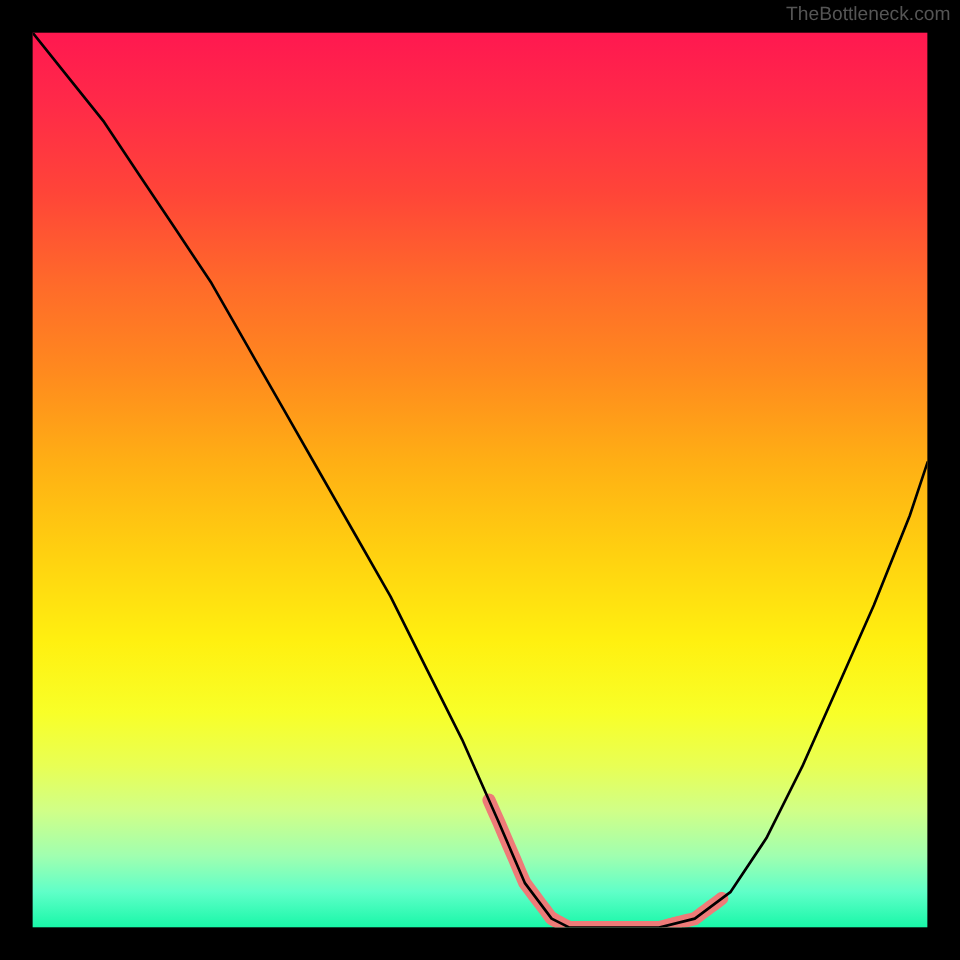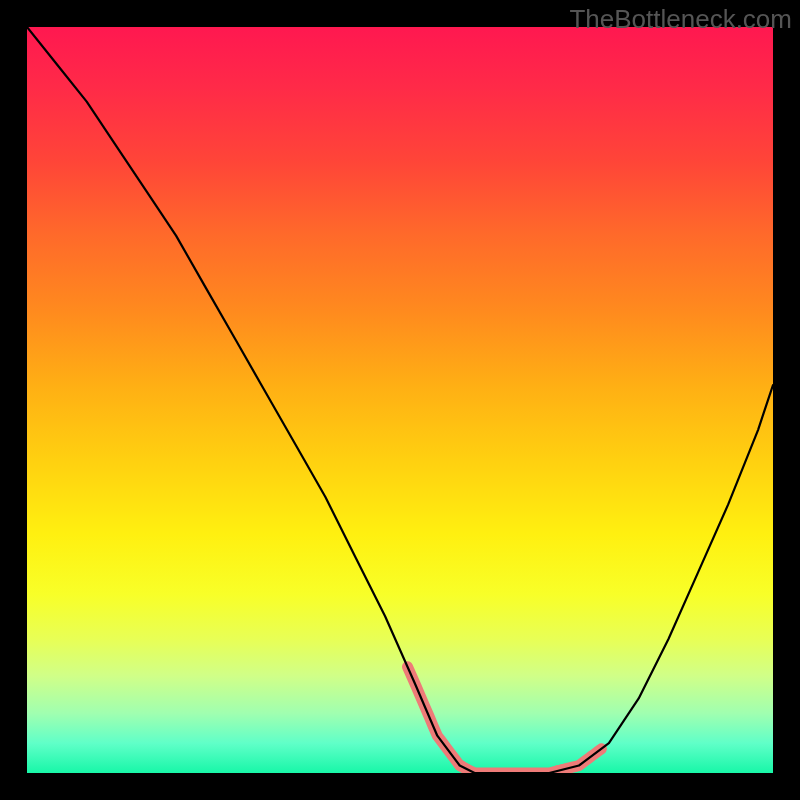--- a/index.html
+++ b/index.html
@@ -9,21 +9,21 @@
     background: #000;
     position: relative;
     font-family: Arial, sans-serif;
     overflow: hidden;
   }
   .attribution {
     position: absolute;
     top: 4px;
     right: 8px;
     color: #555;
-    font-size: 26px;
+    font-size: 16px;
     font-weight: 500;
     z-index: 10;
   }
   .plot-area {
     position: absolute;
     left: 27px;
     top: 27px;
     width: 746px;
     height: 746px;
     overflow: hidden;

